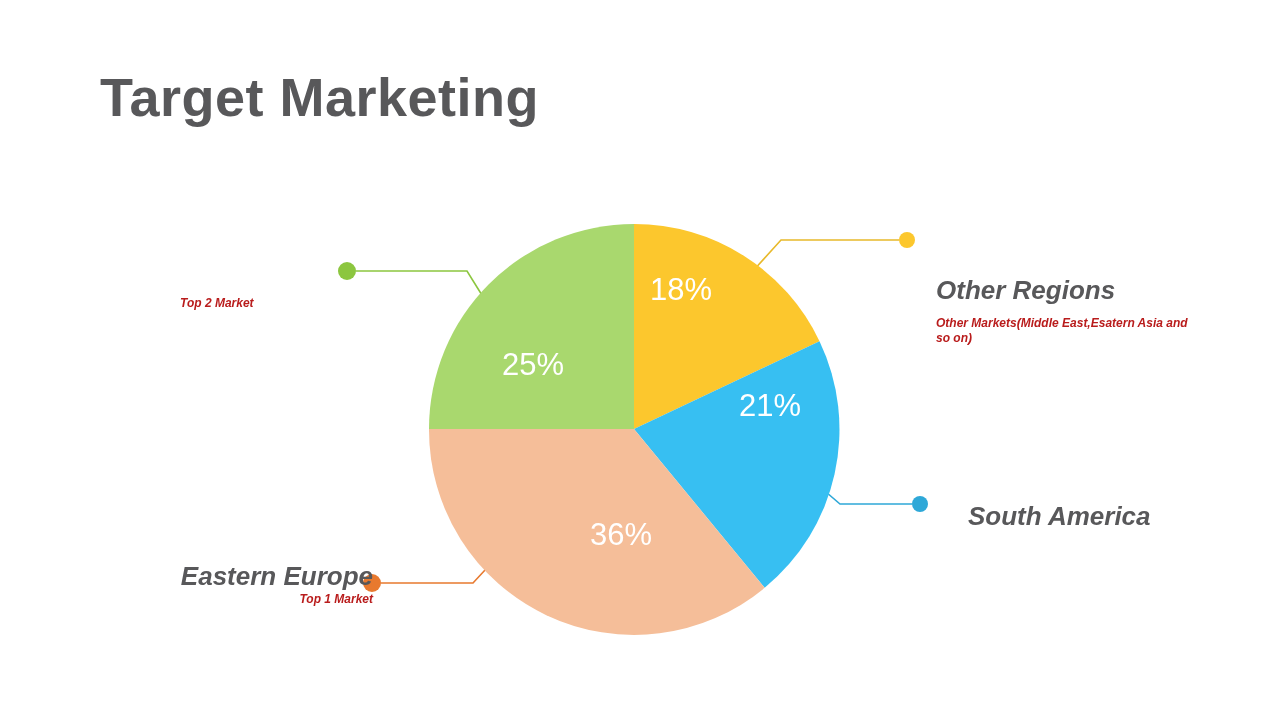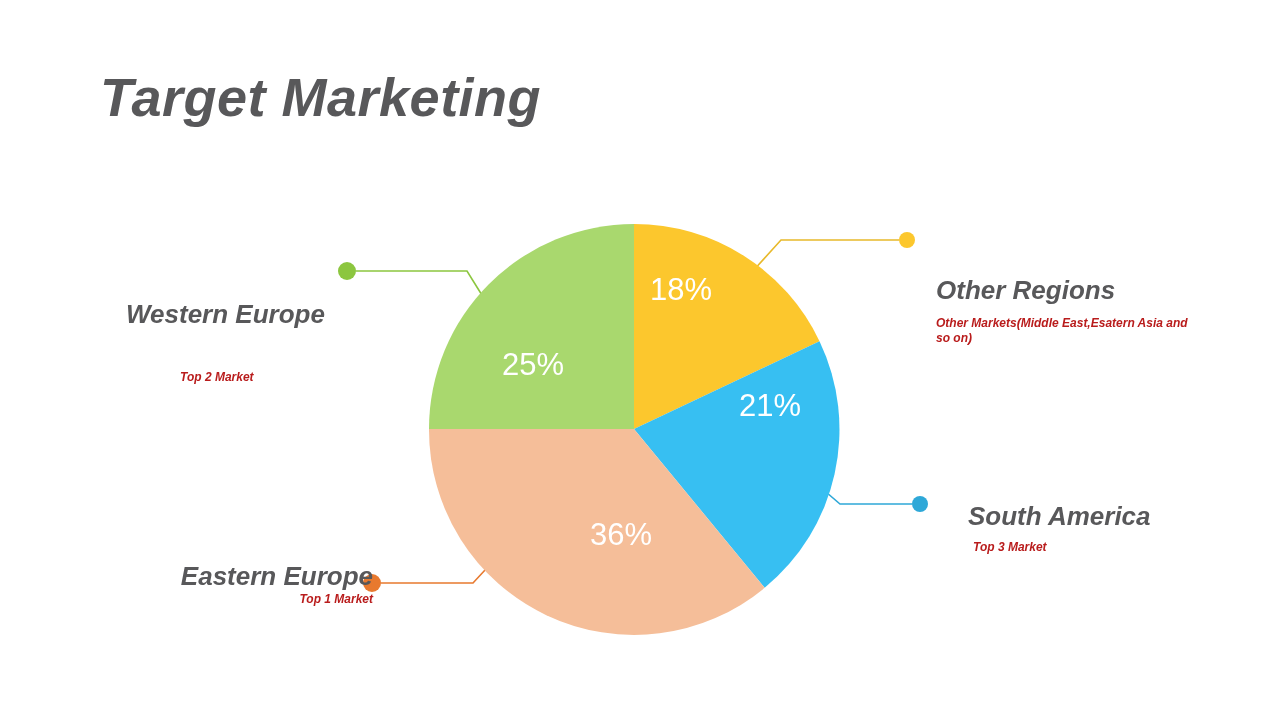--- a/index.html
+++ b/index.html
@@ -21,21 +21,20 @@
     width: 1280px;
     height: 720px;
     background: #ffffff;
   }
   #page-title {
     position: absolute;
     left: 100px;
     top: 66px;
     font-size: 54px;
     font-weight: bold;
-    font-style: italic;
     color: #58585a;
     letter-spacing: 0.5px;
     white-space: nowrap;
   }
   #chart-area {
     position: absolute;
     left: 0;
     top: 0;
     width: 1280px;
     height: 720px;
@@ -157,25 +156,23 @@
       <text class="slice-label" x="533" y="367">25%</text>
     </svg>
 
     <div class="callout" id="callout-other">
       <div class="callout-title">Other Regions</div>
       <div class="callout-sub">Other Markets(Middle East,Esatern Asia and so on)</div>
     </div>
 
     <div class="callout" id="callout-south">
       <div class="callout-title">South America</div>
-      <div class="callout-sub">Top 3 Market</div>
     </div>
 
     <div class="callout" id="callout-western">
-      <div class="callout-title">Western Europe</div>
       <div class="callout-sub">Top 2 Market</div>
     </div>
 
     <div class="callout" id="callout-eastern">
       <div class="callout-title">Eastern Europe</div>
       <div class="callout-sub">Top 1 Market</div>
     </div>
 
   </div>
 </div>

